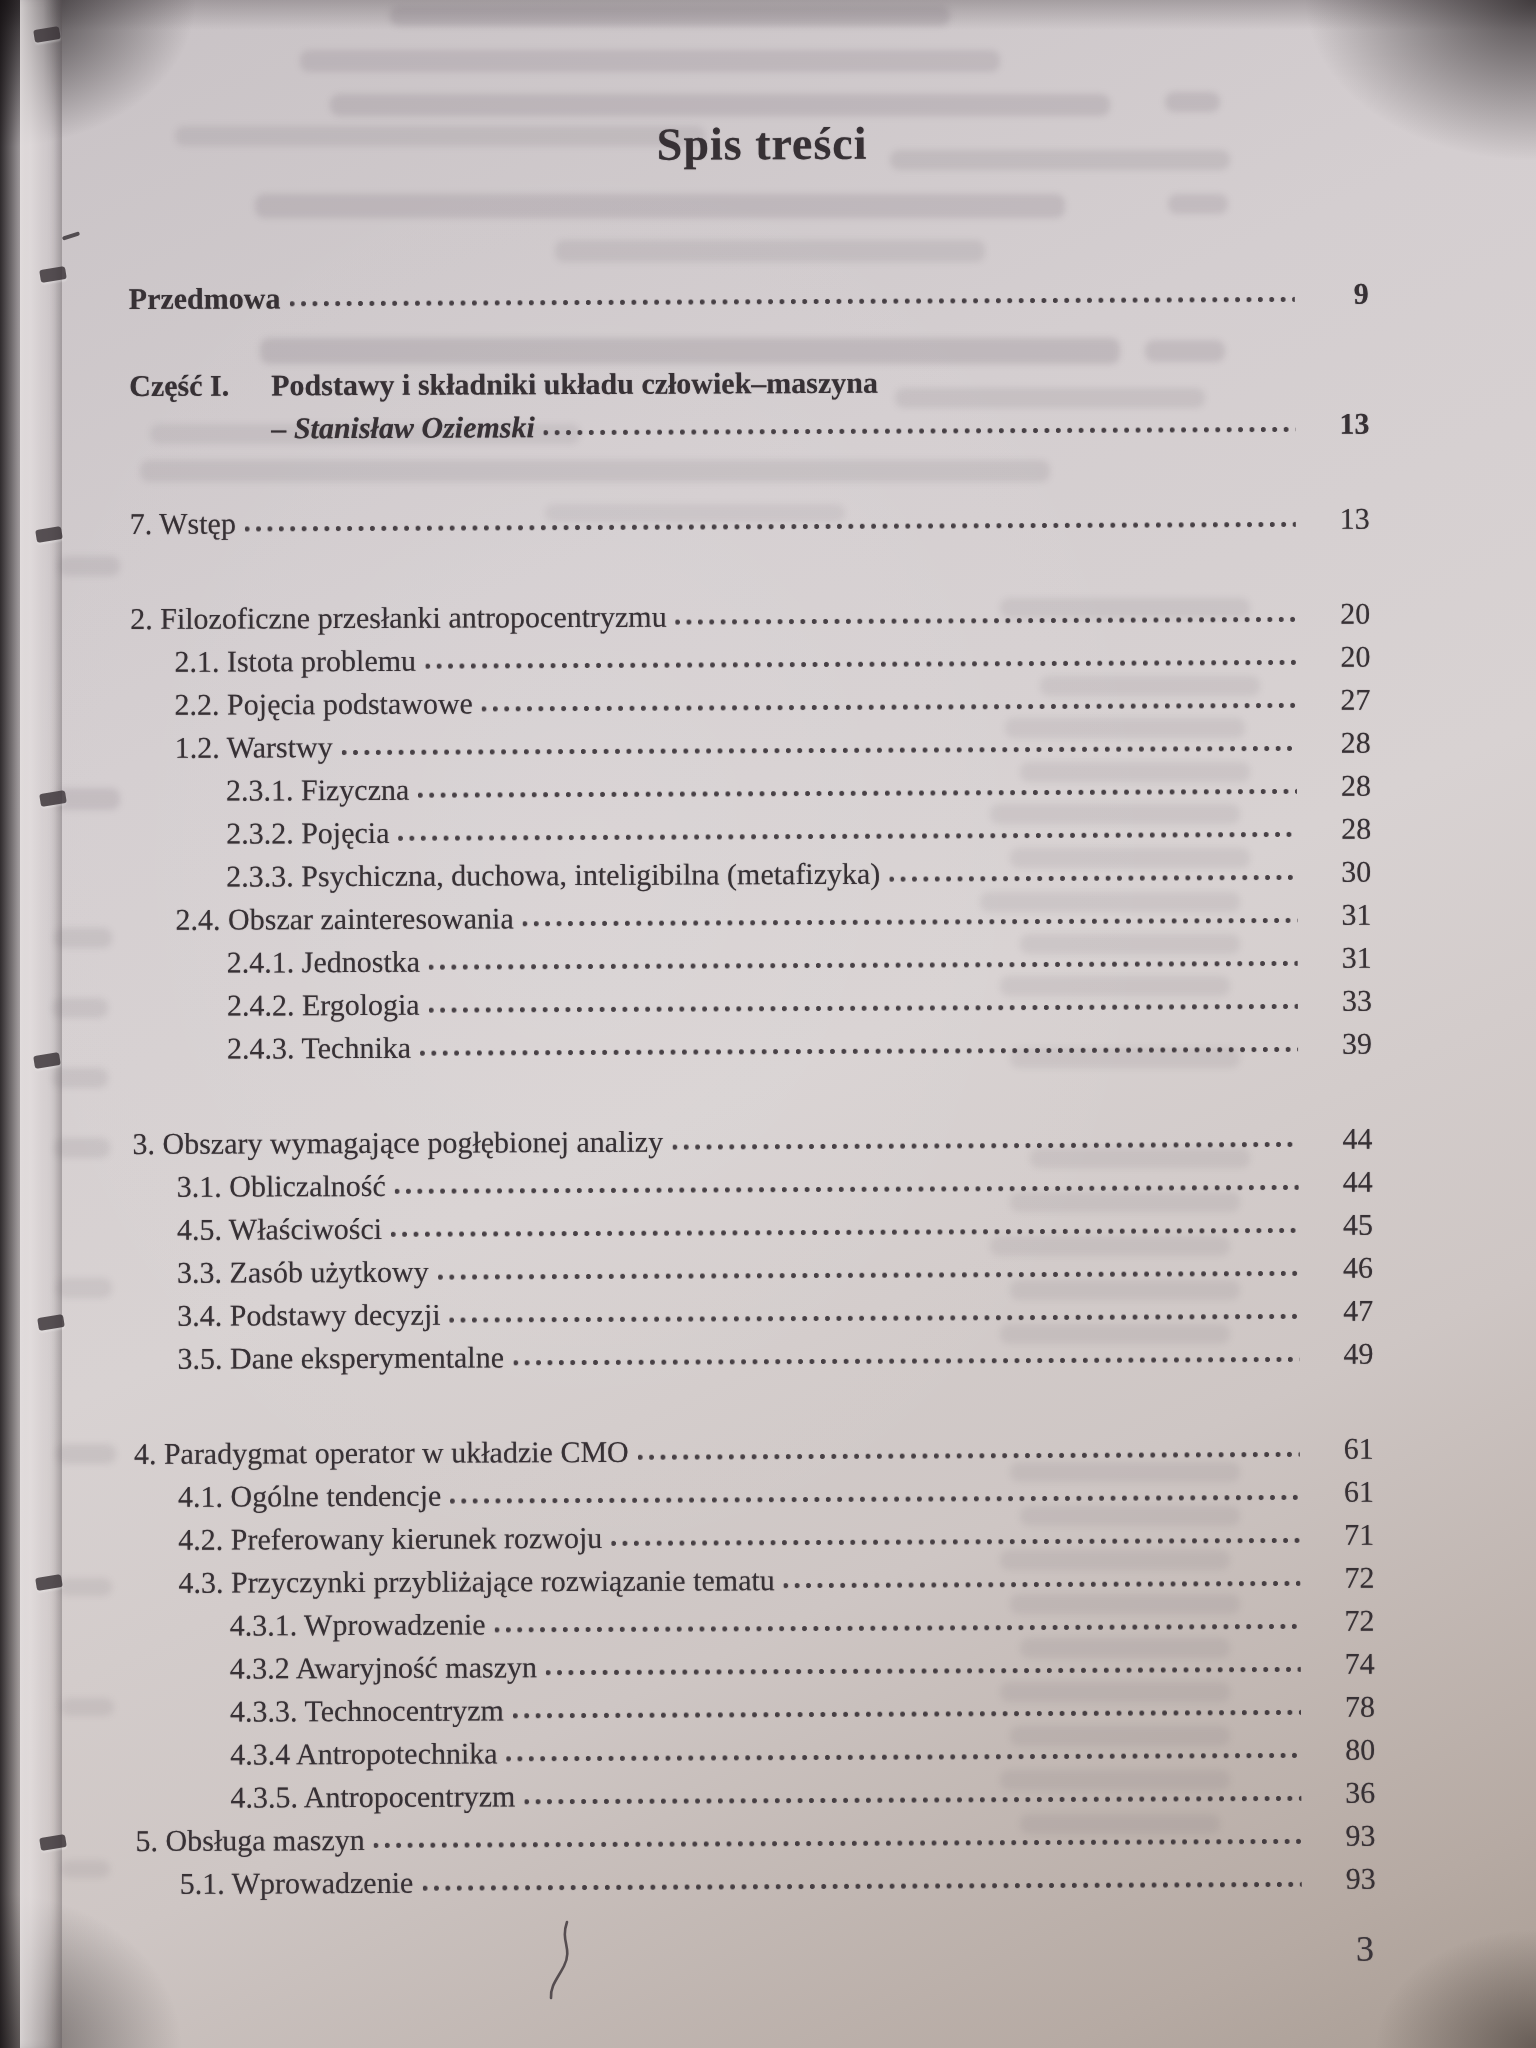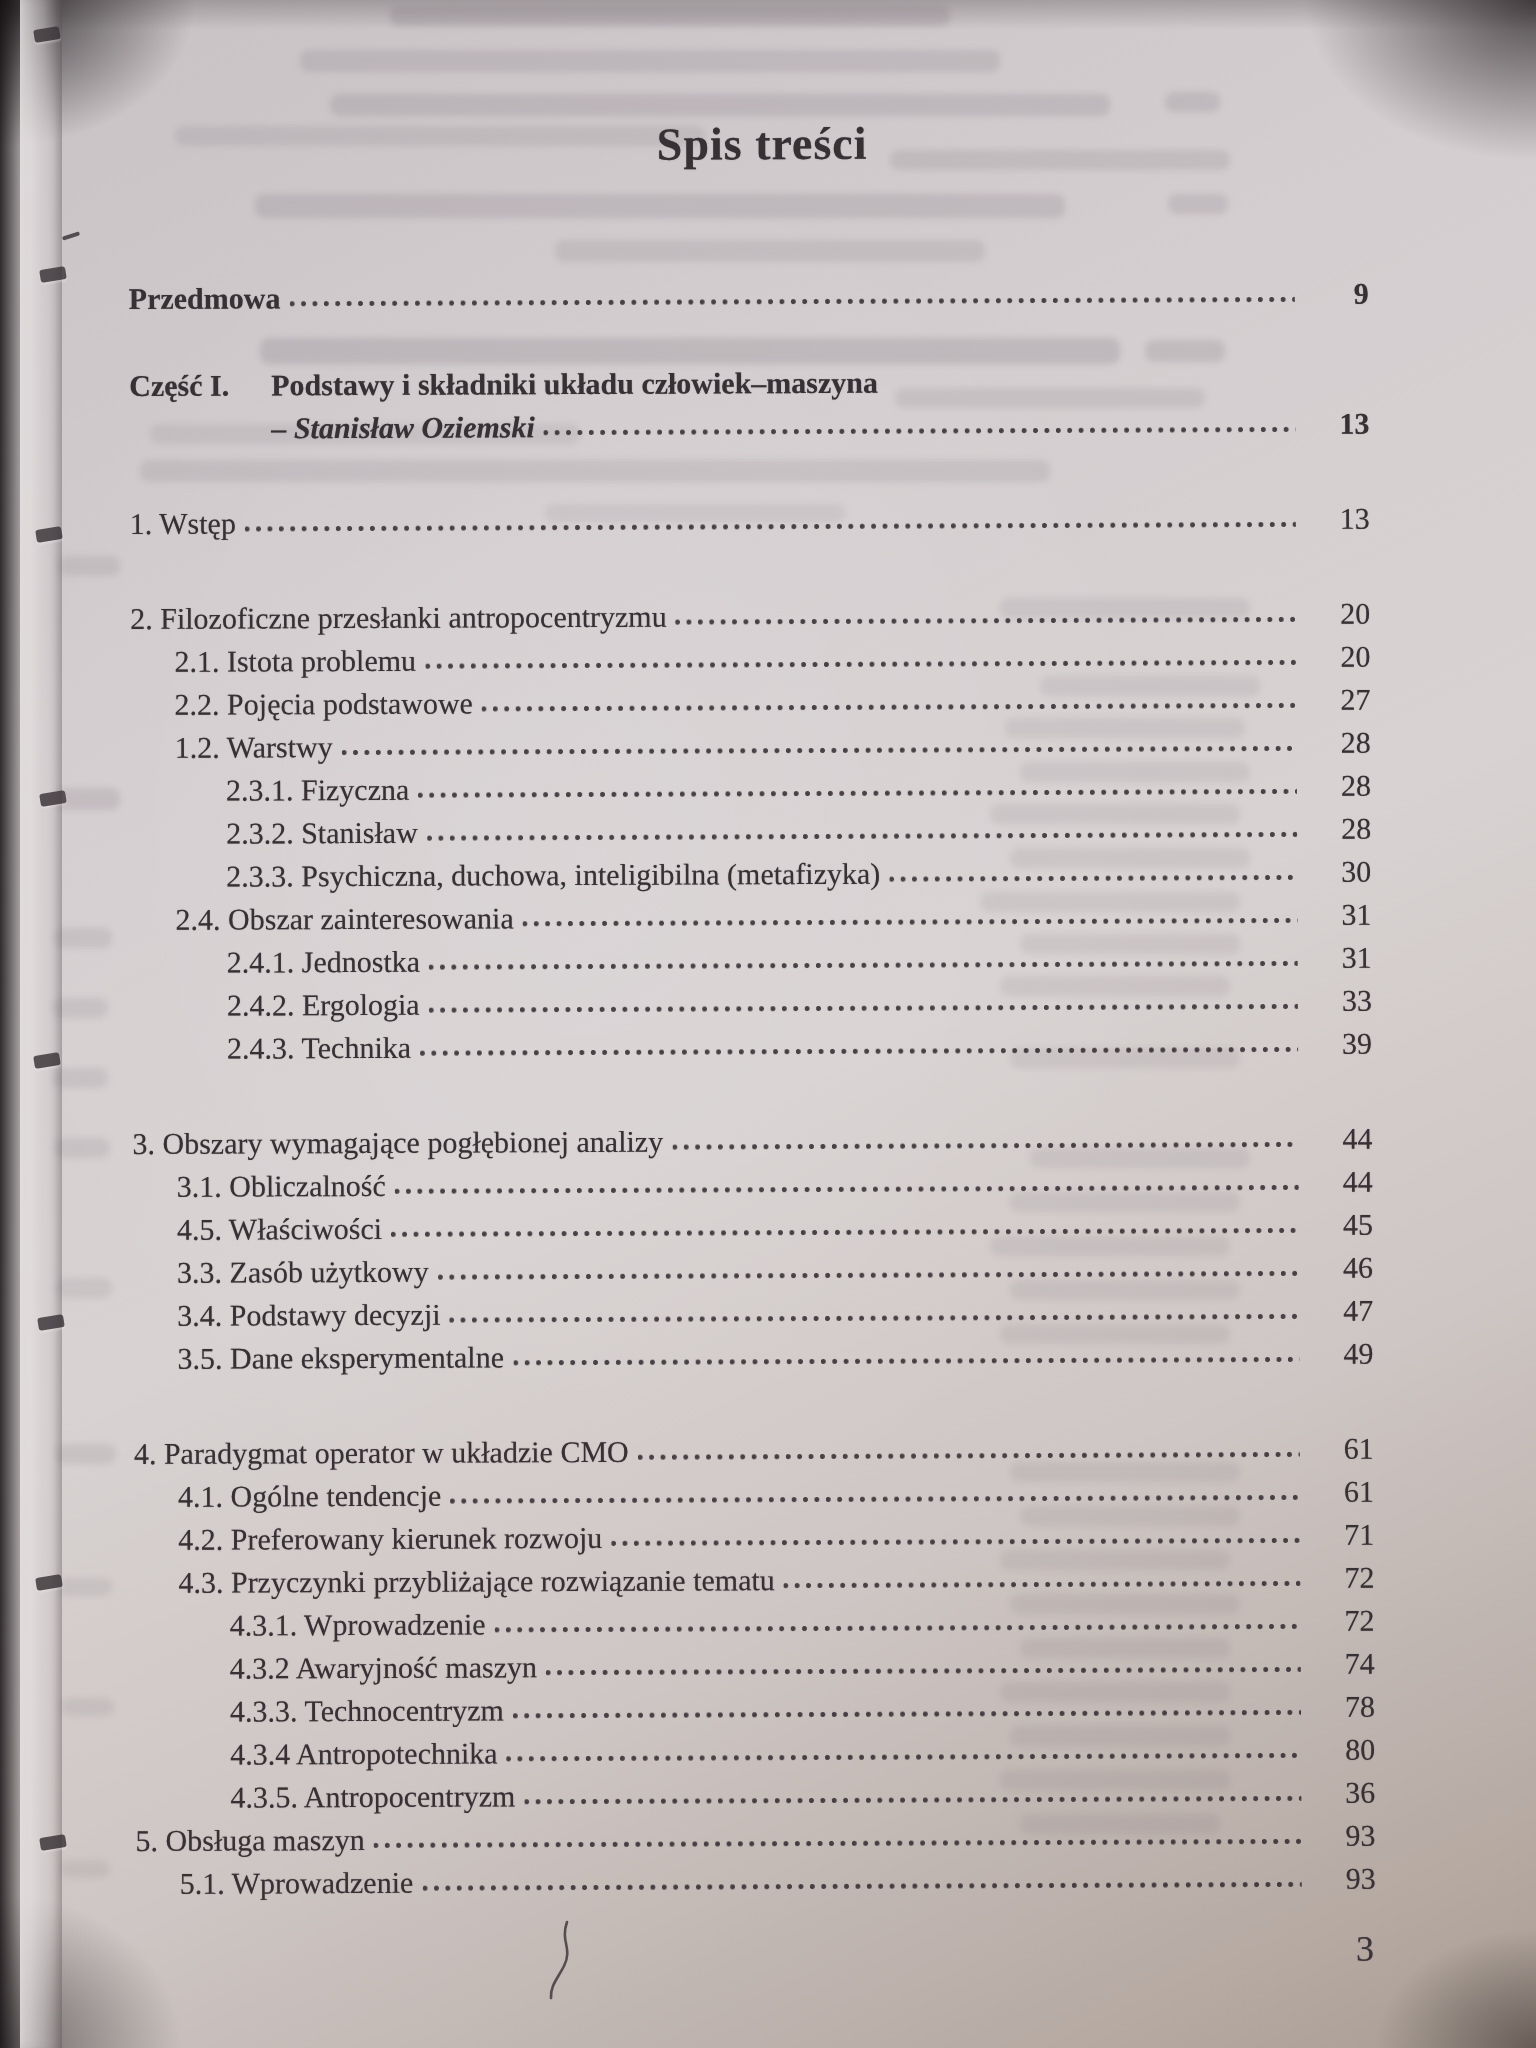--- a/index.html
+++ b/index.html
@@ -137,21 +137,21 @@
     </div>
     <div class="row">
       <span class="part-indent"></span>
       <span class="lbl bold ital">– Stanisław Oziemski</span>
       <span class="leader"></span>
       <span class="pg bold">13</span>
     </div>
 
     <div id="toc-entries">
         <div class="row ind-0 gap">
-    <span class="lbl">1. Wstęp</span>
+    <span class="lbl">7. Wstęp</span>
     <span class="leader"></span>
     <span class="pg">13</span>
   </div>
         <div class="row ind-0 gap">
     <span class="lbl">2. Filozoficzne przesłanki antropocentryzmu</span>
     <span class="leader"></span>
     <span class="pg">20</span>
   </div>
         <div class="row ind-1">
     <span class="lbl">2.1. Istota problemu</span>
@@ -167,21 +167,21 @@
     <span class="lbl">1.2. Warstwy</span>
     <span class="leader"></span>
     <span class="pg">28</span>
   </div>
         <div class="row ind-2">
     <span class="lbl">2.3.1. Fizyczna</span>
     <span class="leader"></span>
     <span class="pg">28</span>
   </div>
         <div class="row ind-2">
-    <span class="lbl">2.3.2. Stanisław</span>
+    <span class="lbl">2.3.2. Pojęcia</span>
     <span class="leader"></span>
     <span class="pg">28</span>
   </div>
         <div class="row ind-2">
     <span class="lbl">2.3.3. Psychiczna, duchowa, inteligibilna (metafizyka)</span>
     <span class="leader"></span>
     <span class="pg">30</span>
   </div>
         <div class="row ind-1">
     <span class="lbl">2.4. Obszar zainteresowania</span>

